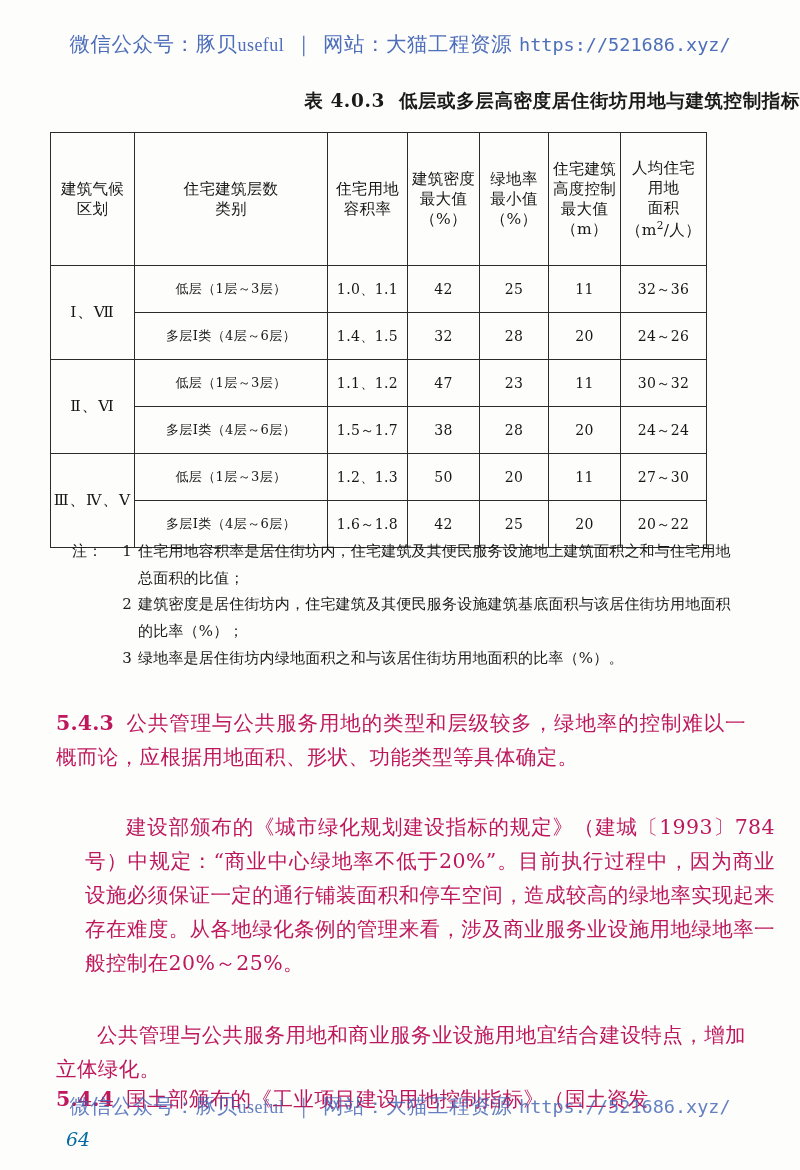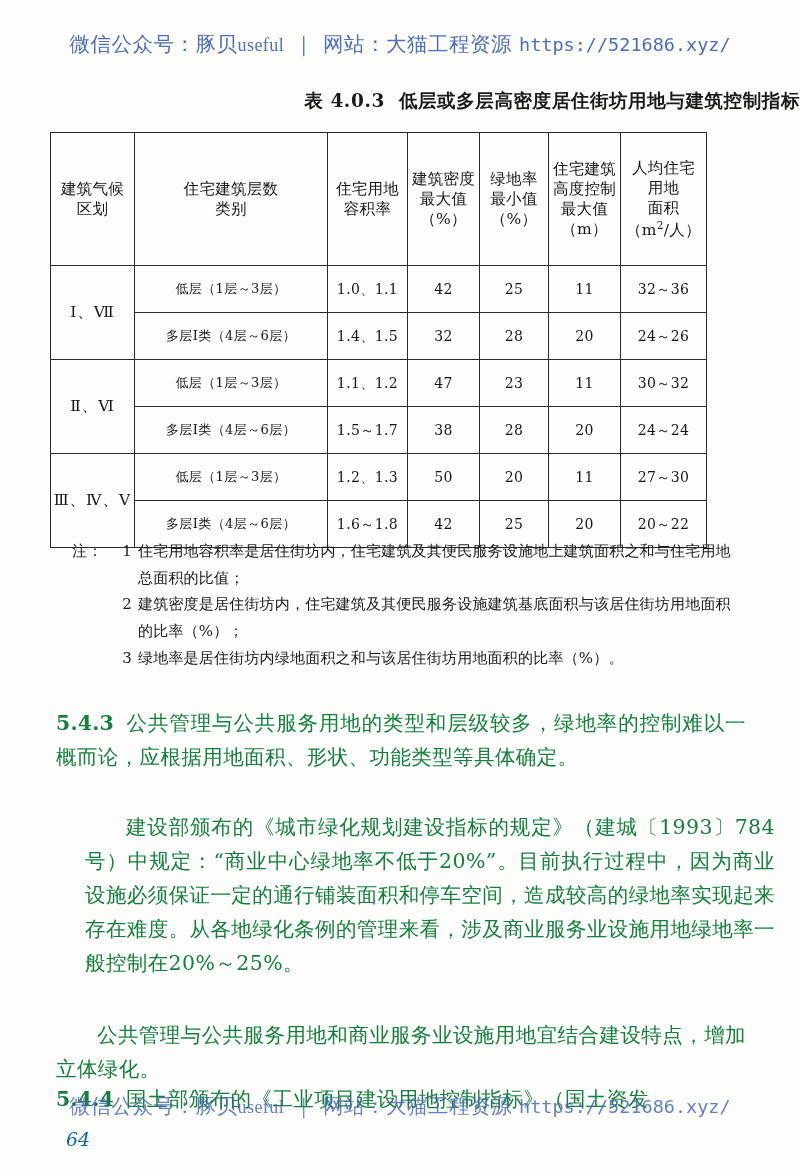--- a/index.html
+++ b/index.html
@@ -150,21 +150,21 @@
   
   .body-block {
     position: absolute;
     left: 56px;
     width: 690px;
     font-size: 20.5px;
     line-height: 1.66;
     letter-spacing: 0.4px;
     text-align: justify;
     font-family: "DejaVu Serif", "Liberation Serif", serif;
-    color: #15803d;
+    color: #be185d;
   }
   #para-543 { top: 706px; }
   #para-green { top: 810px; margin-left: 29px; }
   #para-3d { top: 1018px; }
   #para-544 { top: 1082px; }
 
   .sec-num {
     font-weight: bold;
     letter-spacing: 0.2px;
     padding-right: 12px;

